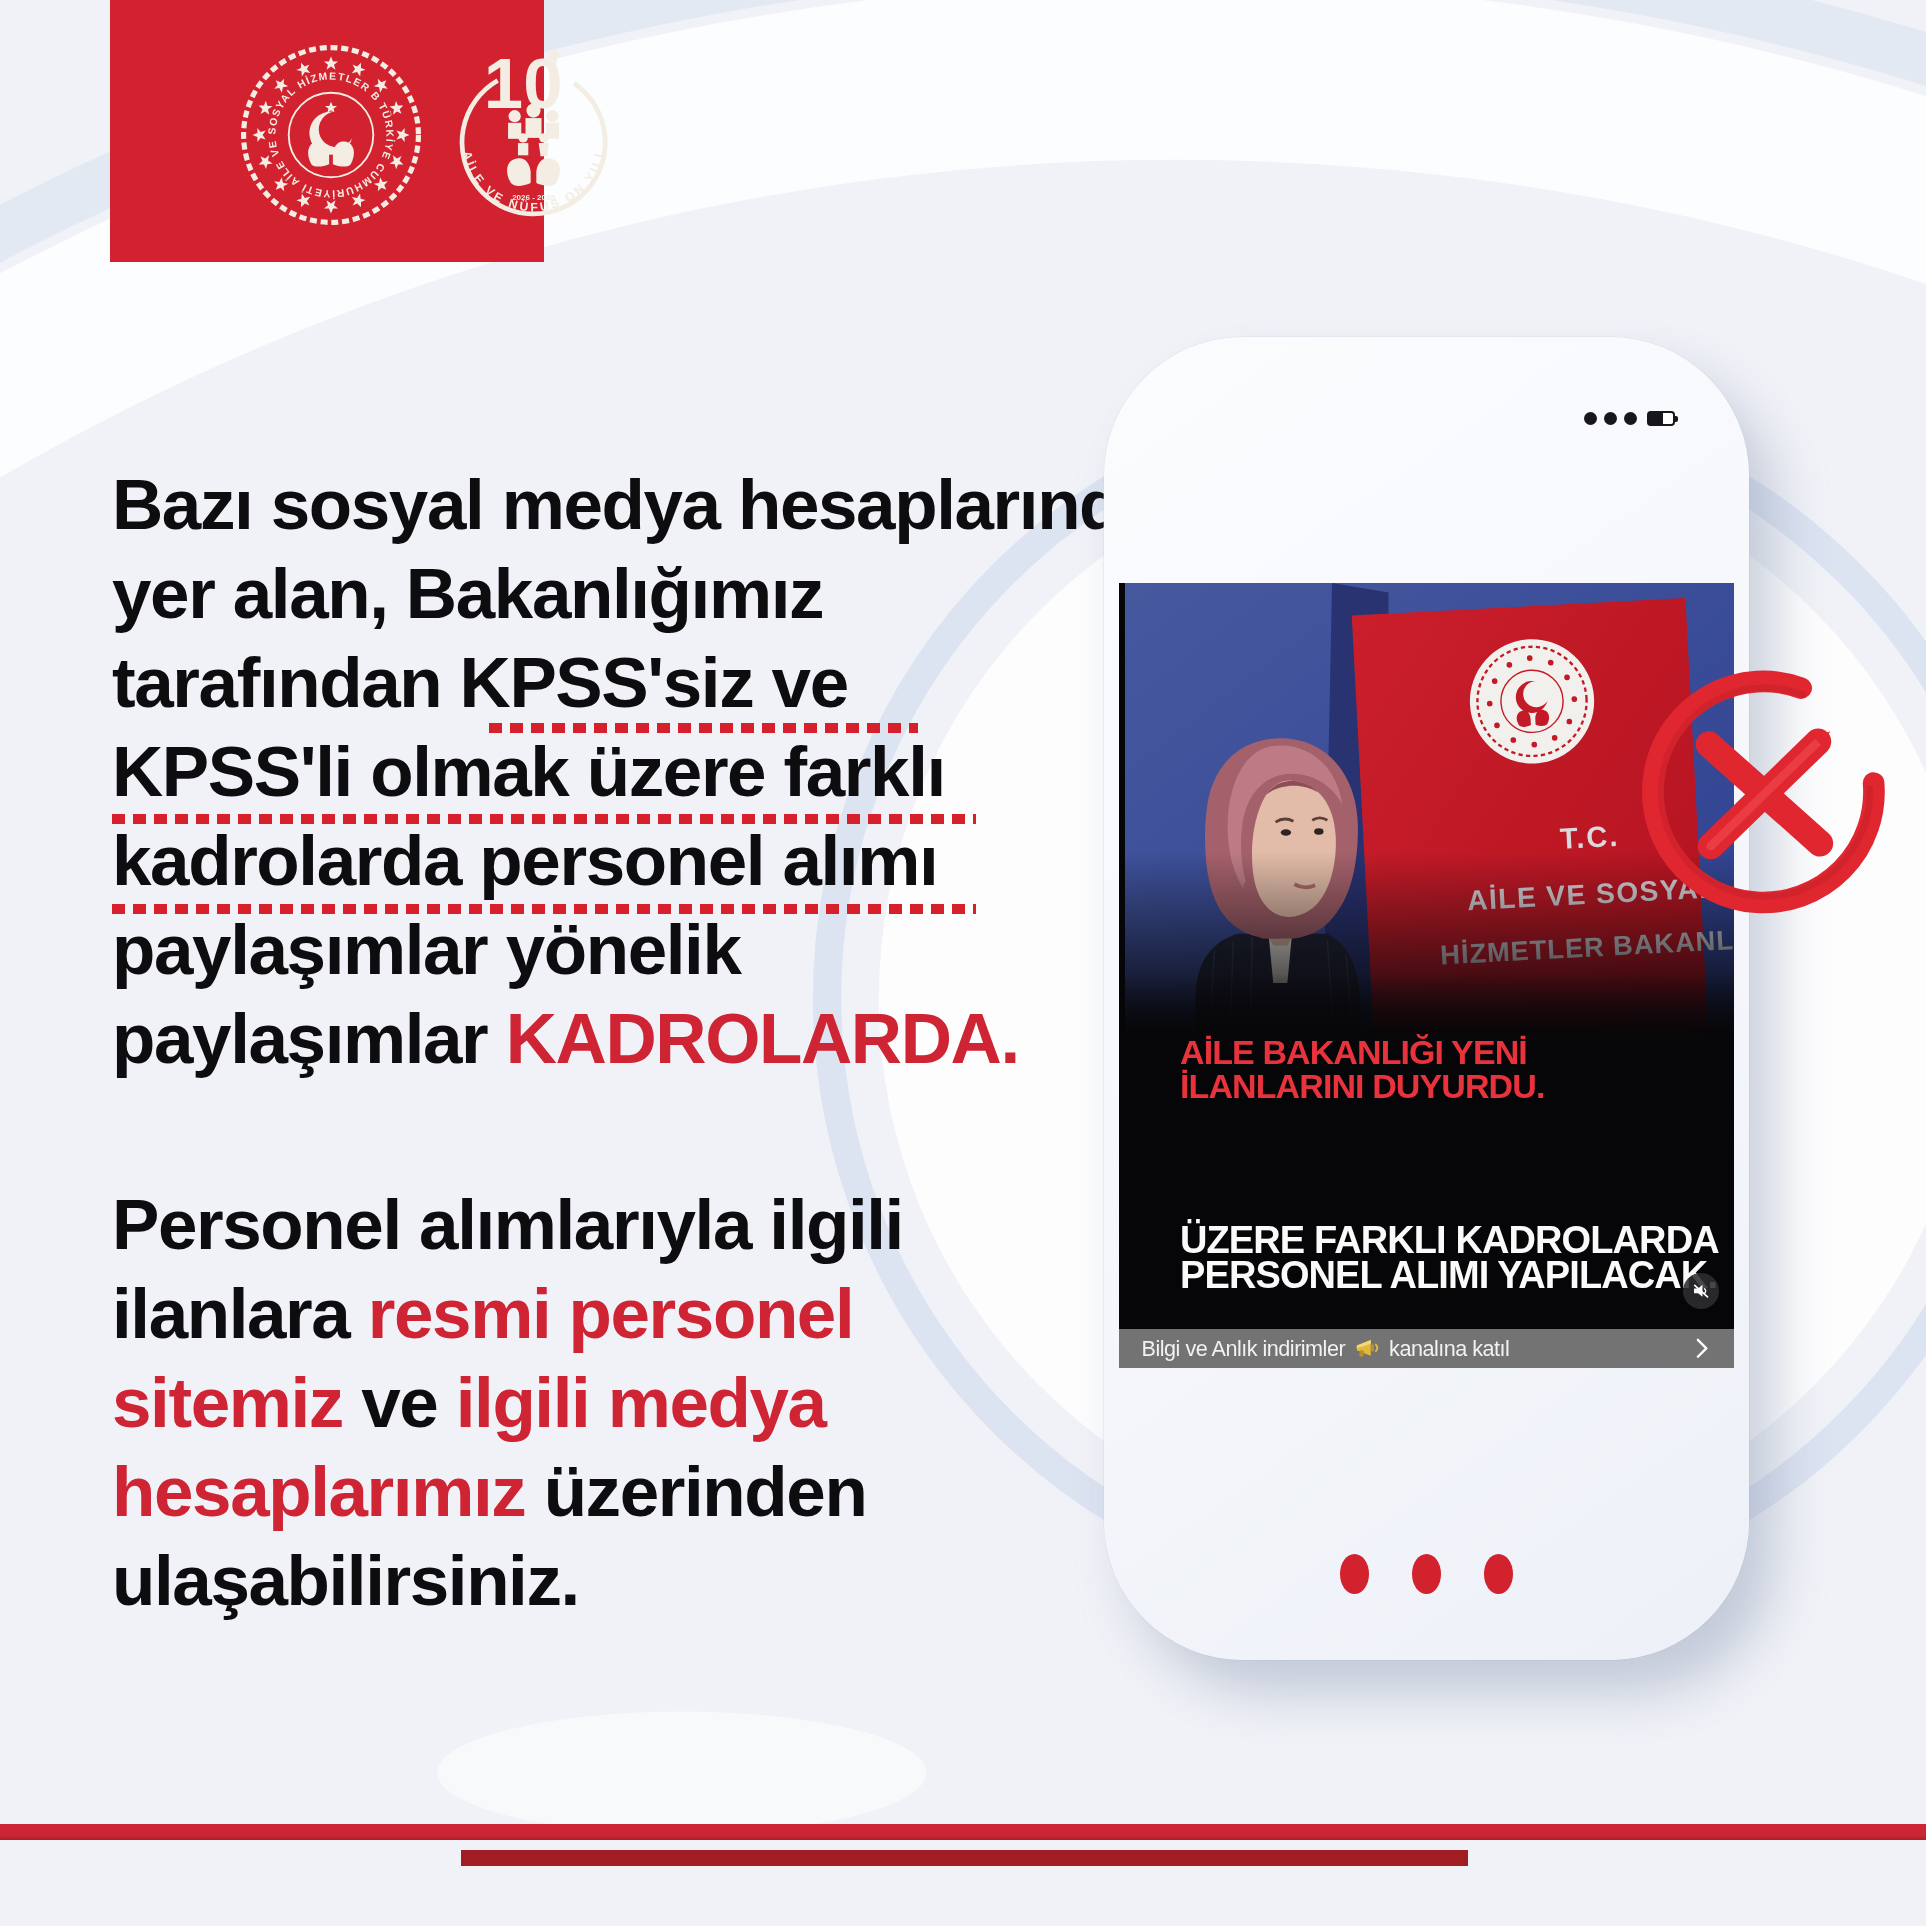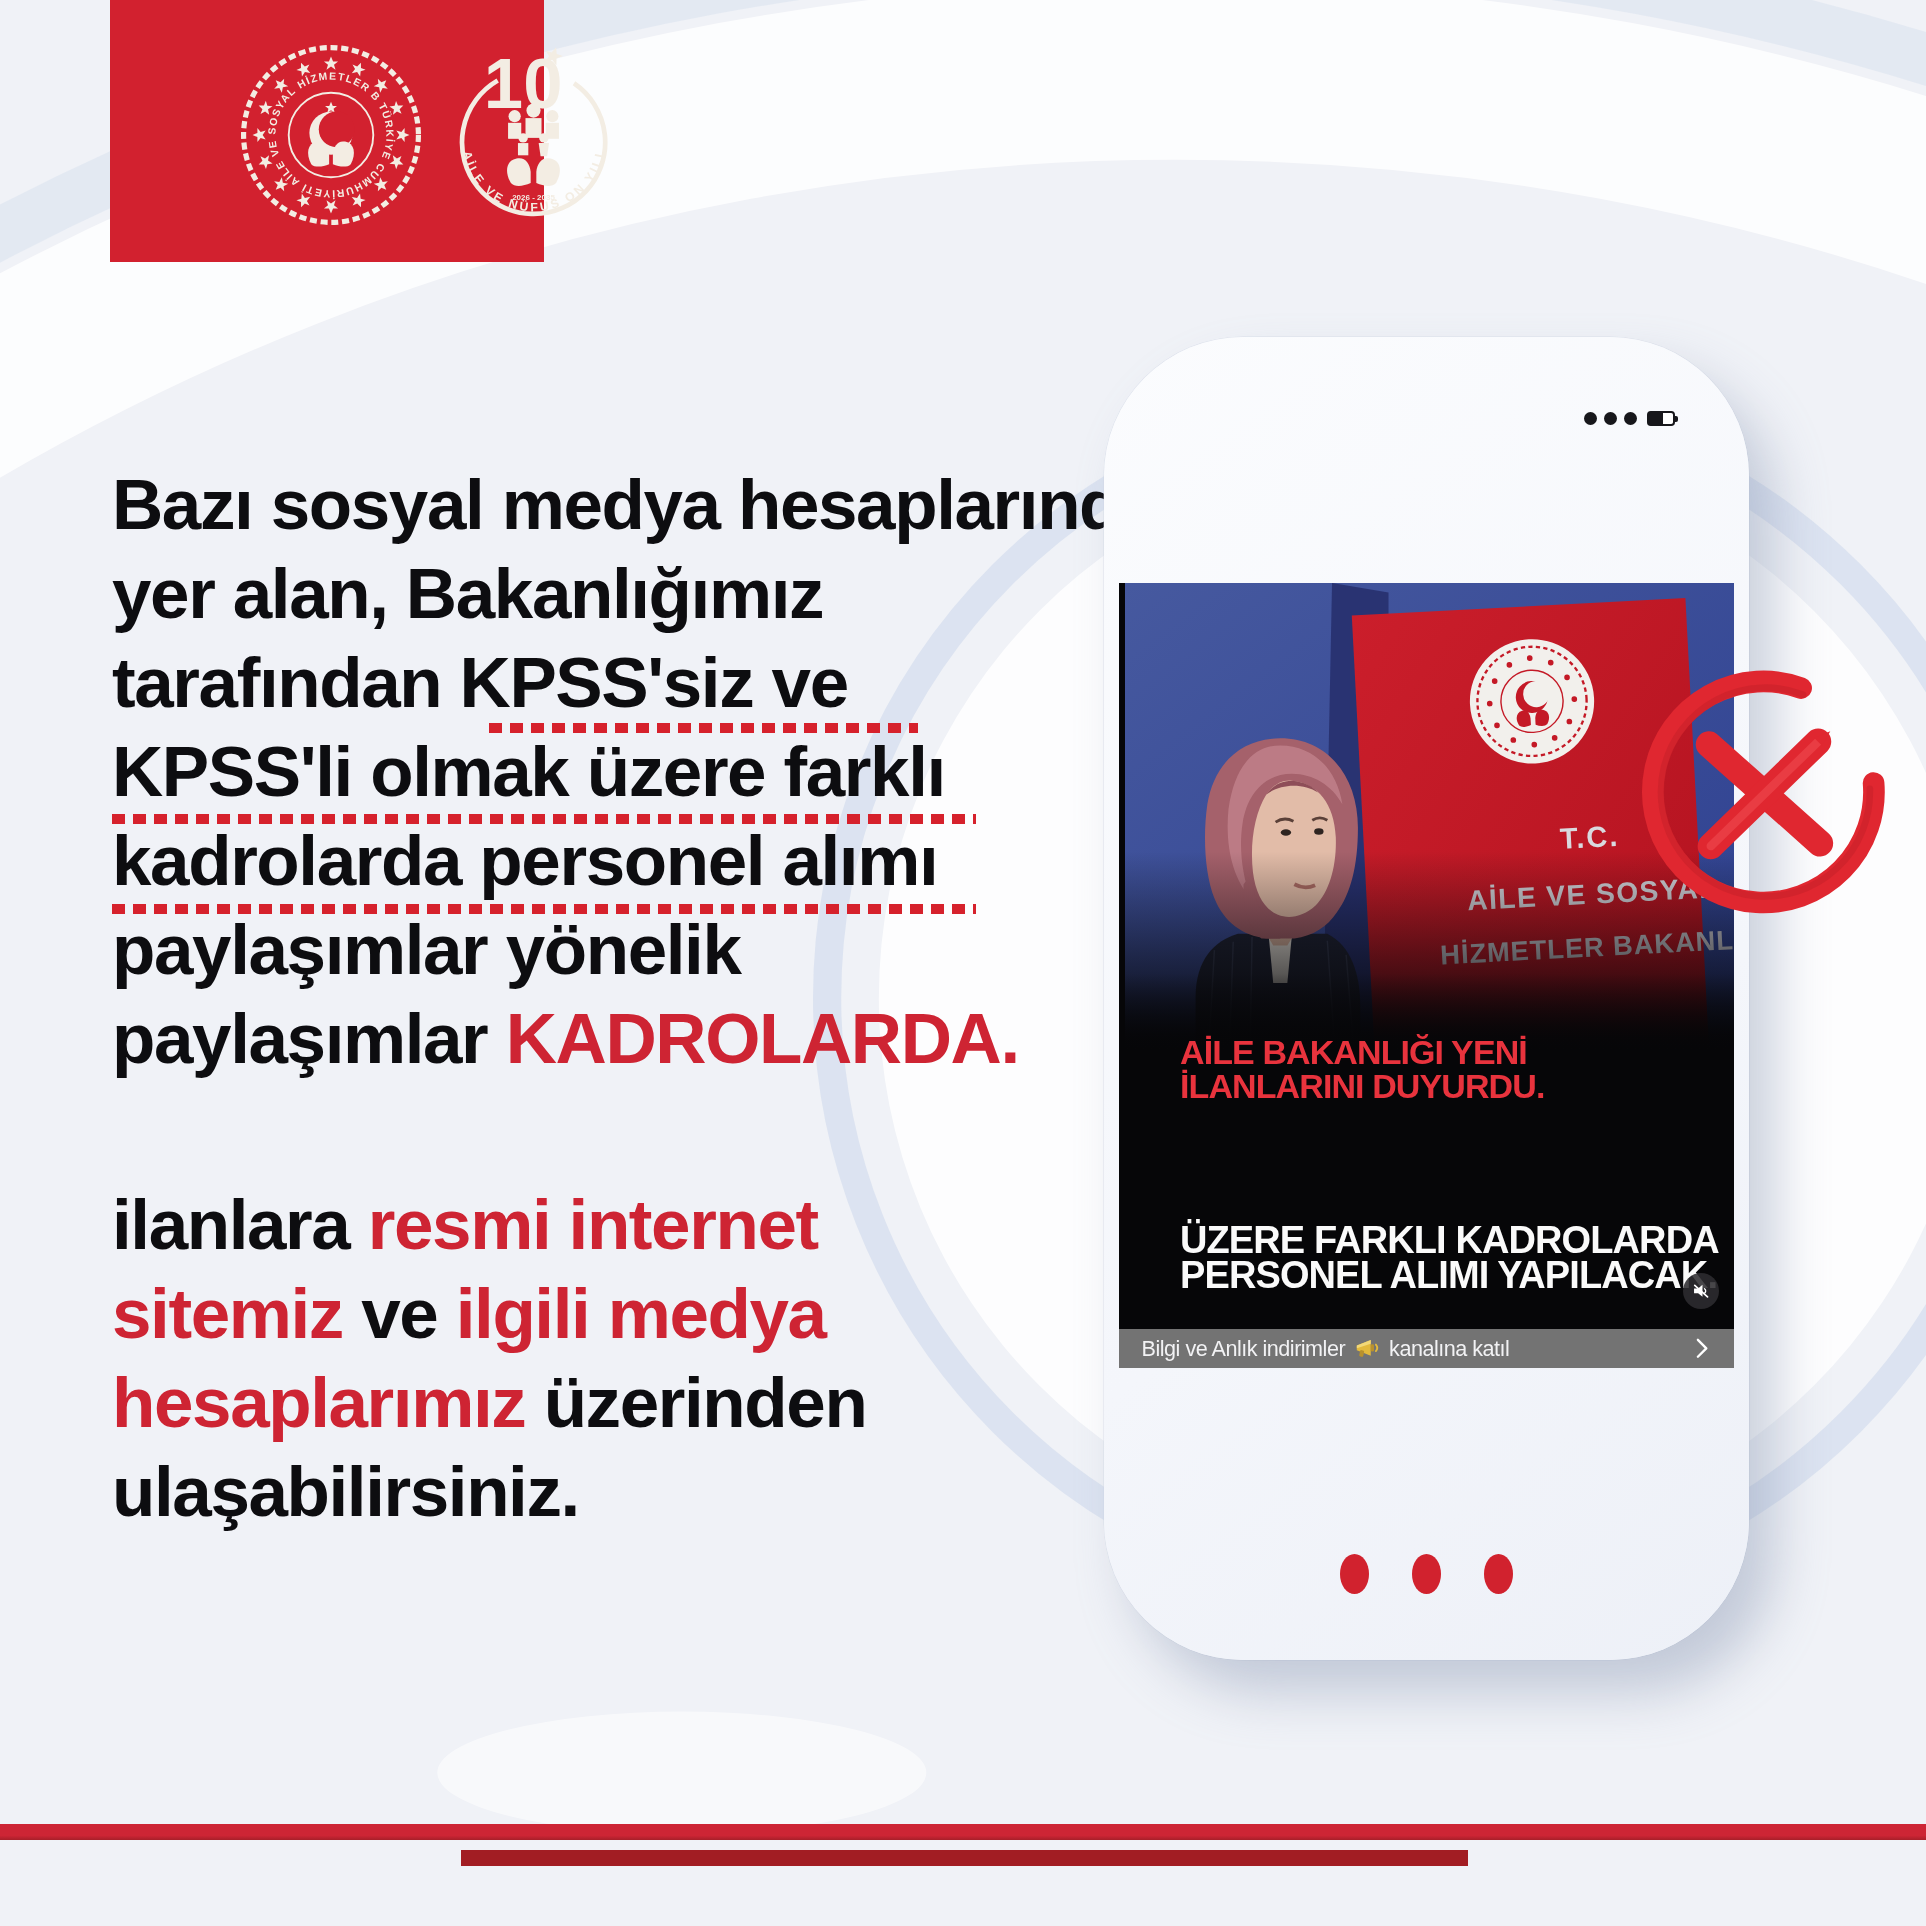--- a/index.html
+++ b/index.html
@@ -145,21 +145,22 @@
     <div>KPSS'li olmak üzere farklı</div>
     <div>kadrolarda personel alımı</div>
     <div>paylaşımlar yönelik</div>
     <div><span>paylaşımlar </span><span class="red">KADROLARDA.</span></div>
   </div>
   <div class="dotline d1"></div>
   <div class="dotline d2"></div>
   <div class="dotline d3"></div>
 
   <div class="headline h2">
-    <div><span>ilanlara </span><span class="red">resmi internet</span></div>
+    <div>Personel alımlarıyla ilgili</div>
+    <div><span>ilanlara </span><span class="red">resmi personel</span></div>
     <div><span class="red">sitemiz</span><span> ve </span><span class="red">ilgili medya</span></div>
     <div><span class="red">hesaplarımız</span><span> üzerinden</span></div>
     <div>ulaşabilirsiniz.</div>
   </div>
 
   <div class="phone">
     <div class="statusbar">
       <span class="sdot"></span>
       <span class="sdot"></span>
       <span class="sdot"></span>

